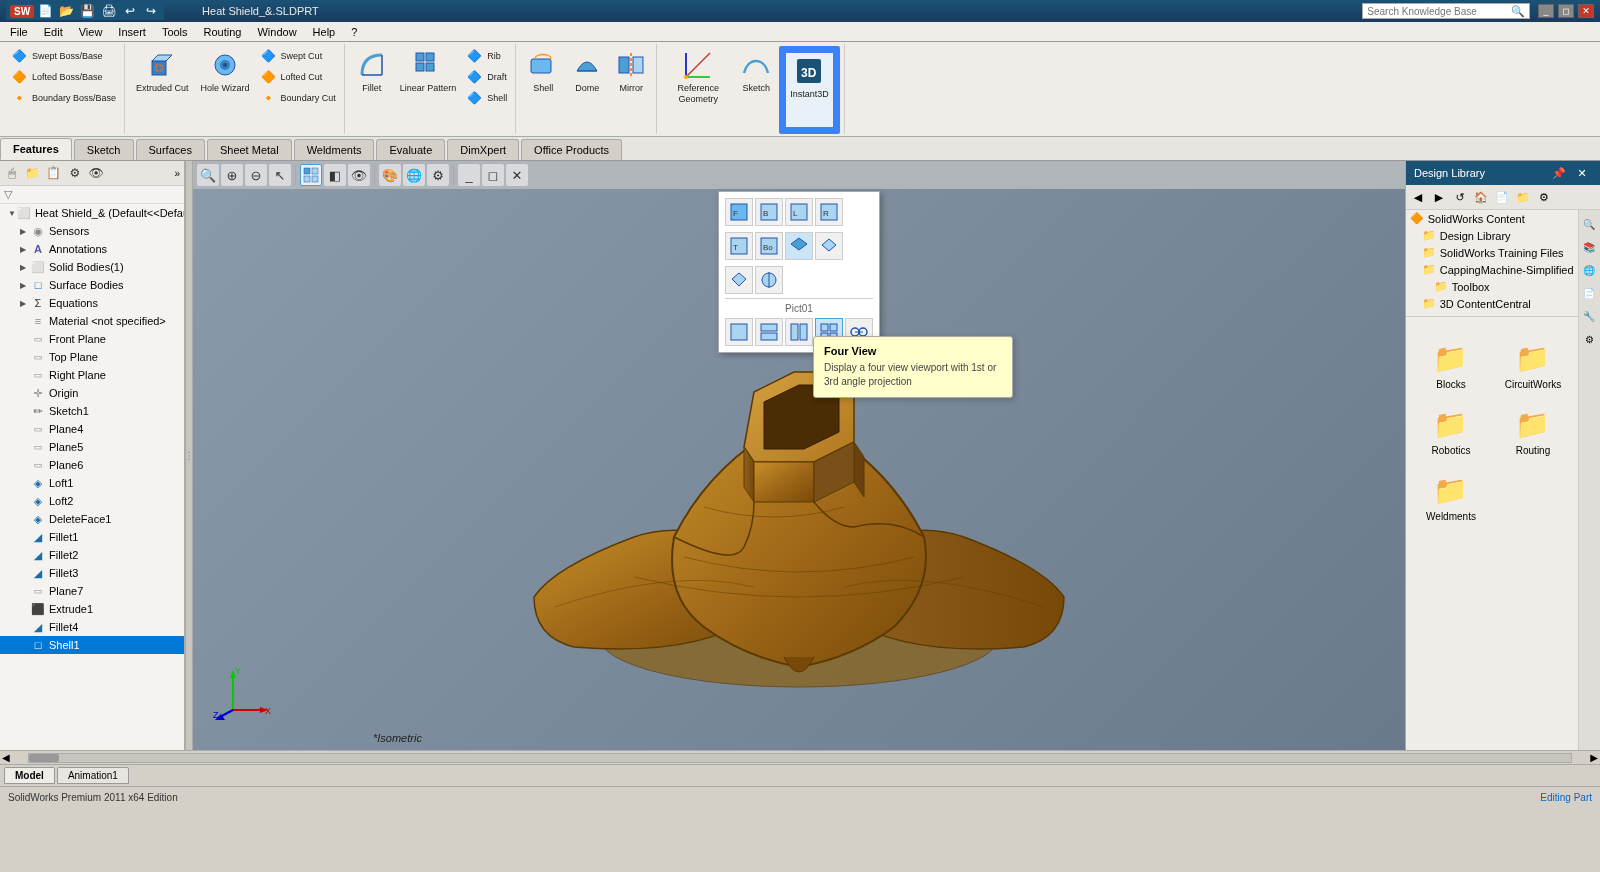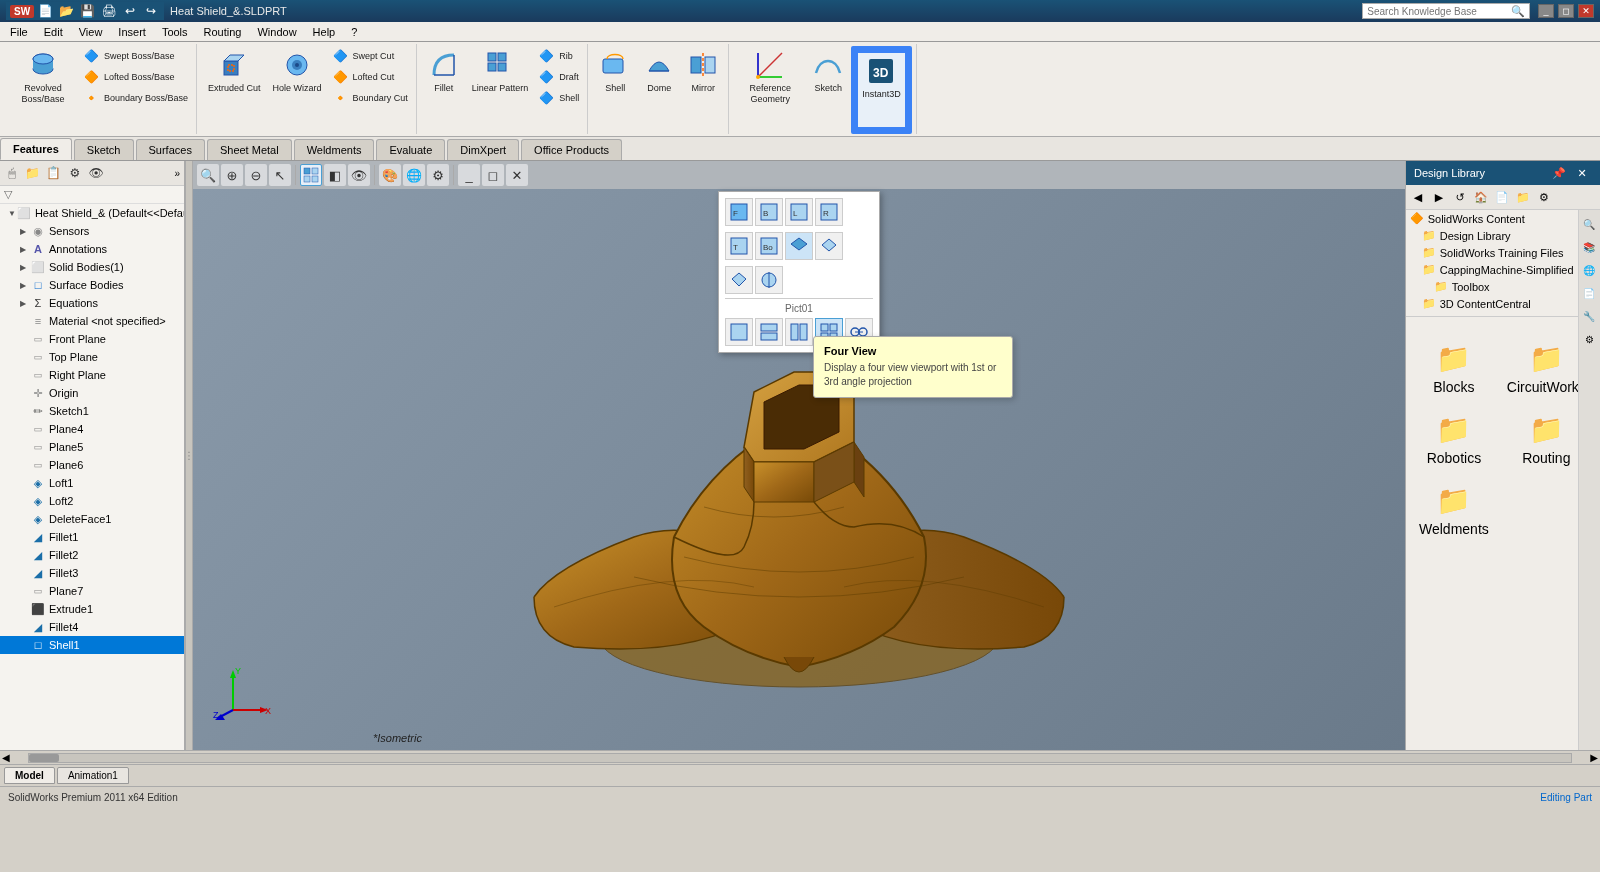--- a/index.html
+++ b/index.html
@@ -17,21 +17,21 @@
     }
     #titlebar .title-left { display: flex; align-items: center; gap: 6px; }
     #titlebar .sw-logo {
       background: #c0392b;
       color: white;
       font-weight: bold;
       font-size: 10px;
       padding: 1px 4px;
       border-radius: 2px;
     }
-    #titlebar .title-text { font-size: 11px; color: #e8e8e8; }
+    #titlebar .title-text { font-size: 11px; color: #e8e8e8; margin-left: 32px; }
     #titlebar .title-controls { display: flex; gap: 4px; }
     #titlebar .title-btn { 
       width: 16px; height: 14px; 
       background: #888; 
       border: 1px solid #666; 
       color: white; 
       font-size: 9px; 
       cursor: pointer; 
       display: flex; align-items: center; justify-content: center;
     }
@@ -400,21 +400,21 @@
       display: flex;
       flex-direction: column;
       align-items: center;
       gap: 4px;
       cursor: pointer;
       padding: 4px;
       border: 1px solid transparent;
       border-radius: 3px;
     }
     .folder-big { font-size: 28px; color: #d4a017; }
-    .rp-folder-label { font-size: 14px; text-align: center; }
+    .rp-folder-label { font-size: 10px; text-align: center; }
 
     
     #statusbar {
       height: 22px;
       background: #d4d0c8;
       border-top: 1px solid #aaa;
       display: flex;
       align-items: center;
       padding: 0 8px;
       font-size: 10px;
@@ -554,31 +554,20 @@
   <div class="menu-item">Tools</div>
   <div class="menu-item">Routing</div>
   <div class="menu-item">Window</div>
   <div class="menu-item">Help</div>
   <div class="menu-item">?</div>
 </div>
 
 <div id="toolbar">
 
   <div class="toolbar-group">
-    <div class="toolbar-btn">
-      <div class="tb-icon">
-        <svg width="32" height="32" viewBox="0 0 32 32">
-          <ellipse cx="16" cy="20" rx="10" ry="5" fill="#4a9fd4" stroke="#2255aa" stroke-width="1"></ellipse>
-          <ellipse cx="16" cy="10" rx="10" ry="5" fill="#6ab8f0" stroke="#2255aa" stroke-width="1"></ellipse>
-          <rect x="6" y="10" width="20" height="10" fill="#4a9fd4"></rect>
-          <ellipse cx="16" cy="10" rx="10" ry="5" fill="#6ab8f0" stroke="#2255aa" stroke-width="1"></ellipse>
-        </svg>
-      </div>
-      <div class="tb-label">Revolved Boss/Base</div>
-    </div>
     <div class="toolbar-col">
       <div class="toolbar-btn-sm">
         <div class="sm-icon">🔷</div>
         <span>Swept Boss/Base</span>
       </div>
       <div class="toolbar-btn-sm">
         <div class="sm-icon">🔶</div>
         <span>Lofted Boss/Base</span>
       </div>
       <div class="toolbar-btn-sm">

